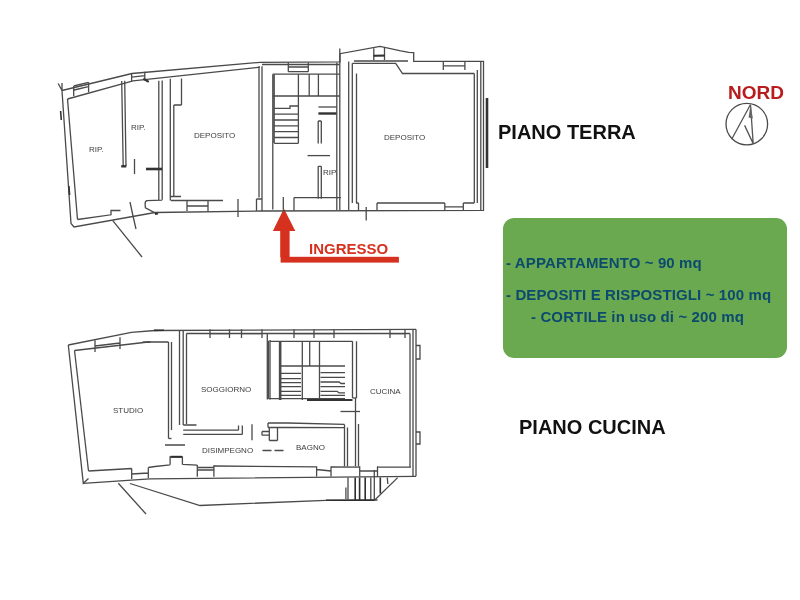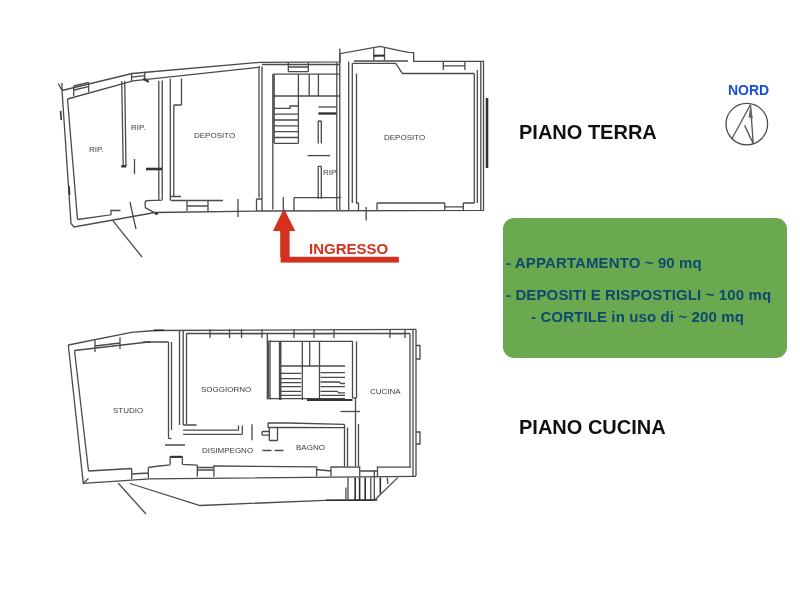--- a/index.html
+++ b/index.html
@@ -3,27 +3,27 @@
 <meta charset="utf-8">
 <style>
   html,body{margin:0;padding:0;background:#ffffff;width:800px;height:600px;overflow:hidden;}
   body{font-family:"Liberation Sans", sans-serif;position:relative;}
   .h1{position:absolute;font-weight:bold;font-size:20px;color:#111;letter-spacing:0px;}
   .gbox{position:absolute;left:503px;top:217.5px;width:284px;height:140px;background:#6aa950;border-radius:11px;}
   .gline{position:absolute;font-weight:bold;font-size:15px;color:#0c4a6e;white-space:nowrap;letter-spacing:0.12px;}
 </style>
 </head>
 <body>
-<div class="h1" style="left:519px;top:121px;text-align:center;">PIANO TERRA</div>
+<div class="h1" style="left:498px;top:121px;text-align:center;">PIANO TERRA</div>
 <div class="h1" style="left:519px;top:416px;">PIANO CUCINA</div>
 <div class="gbox"></div>
 <div class="gline" style="left:506px;top:254px;">- APPARTAMENTO ~ 90 mq</div>
 <div class="gline" style="left:506px;top:286px;">- DEPOSITI E RISPOSTIGLI ~ 100 mq</div>
 <div class="gline" style="left:506px;top:308px;margin-left:25px;">- CORTILE in uso di ~ 200 mq</div>
-<div style="position:absolute;left:728px;top:82px;font-weight:bold;font-size:14px;color:#1d4ed8;">NORD</div>
+<div style="position:absolute;left:728px;top:82px;font-weight:bold;font-size:19px;color:#b91c1c;">NORD</div>
 
 <svg width="800" height="600" style="position:absolute;left:0;top:0" fill="none" stroke="#4a4a4a" stroke-width="1.3">
 
 <g>
   <circle cx="746.8" cy="124.1" r="20.8"></circle>
   <path d="M750.5,104.5 L731.7,139.3 M750.5,104.5 L753.2,143.6 M753.2,143.6 L744.6,125.4" stroke="#555"></path>
   <path d="M750.5,104.5 L748.6,117.5 L752.9,118.5 Z" fill="#666" stroke="none"></path>
 </g>
 
 <g stroke="none" fill="#d5311e">

